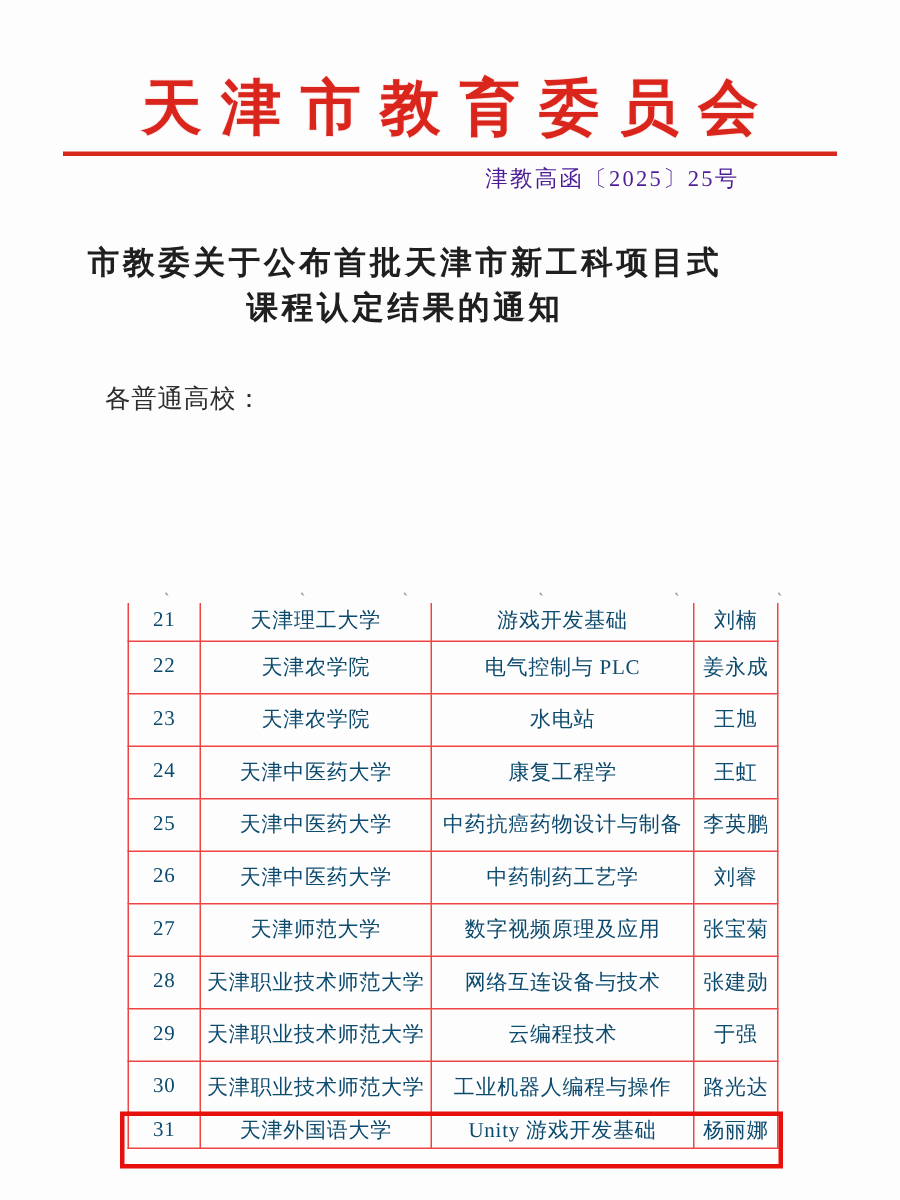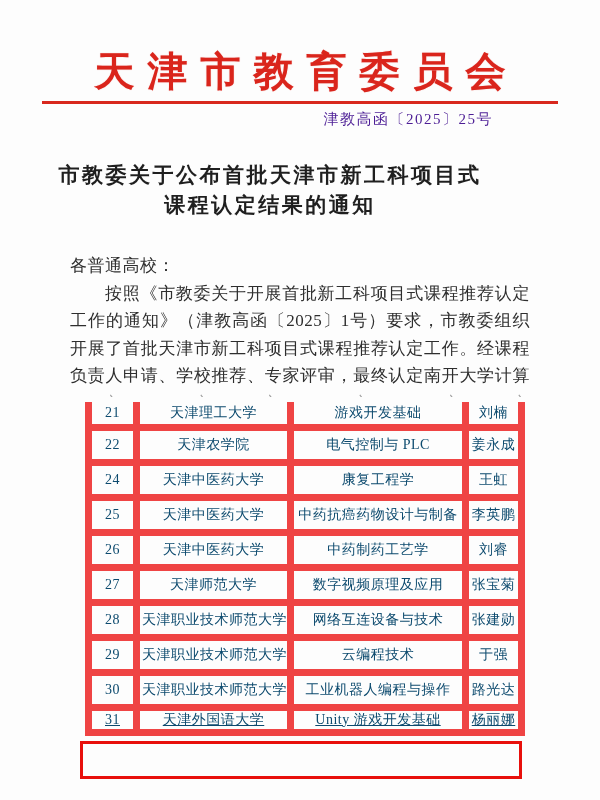--- a/index.html
+++ b/index.html
@@ -49,28 +49,28 @@
     white-space:nowrap;
   }
   .table-wrap{
     position:absolute;top:402px;left:85px;width:433px;
   }
   table.results{
     border-collapse:collapse;table-layout:fixed;width:433px;
     font-size:14px;color:#0c4a6e;
   }
   table.results td{
-    border:7px solid #ef4444;text-align:center;vertical-align:middle;
+    border:1px solid #ef4444;text-align:center;vertical-align:middle;
     padding:0 2px;overflow:hidden;white-space:nowrap;
     letter-spacing:.5px;
   }
   table.results tr{height:35px;}
   table.results tr.first-row{height:25px;}
   table.results tr.first-row td{border-top:none;}
-  table.results tr.last-row{height:23px;text-decoration:underline;}
+  table.results tr.last-row{height:23px;}
   .col-no{width:48px;}
   .col-school{width:154px;}
   .col-course{width:175px;}
   .col-leader{width:56px;}
   .highlight-box{
     position:absolute;top:741px;left:80px;width:442px;height:38px;
     border:3px solid #e8100c;box-sizing:border-box;
     pointer-events:none;
   }
 </style>
@@ -85,26 +85,20 @@
 
   <div class="doc-number">津教高函〔2025〕25号</div>
 
   <div class="doc-title">
     <div>市教委关于公布首批天津市新工科项目式</div>
     <div>课程认定结果的通知</div>
   </div>
 
   <div class="body-block">
     <div class="salutation">各普通高校：</div>
-    <div id="body-lines">
-        <div class="body-line indent">按照《市教委关于开展首批新工科项目式课程推荐认定</div>
-        <div class="body-line">工作的通知》（津教高函〔2025〕1号）要求，市教委组织</div>
-        <div class="body-line">开展了首批天津市新工科项目式课程推荐认定工作。经课程</div>
-        <div class="body-line">负责人申请、学校推荐、专家评审，最终认定南开大学计算</div>
-      </div>
   </div>
 
   <div class="artifact-line">一 丶 一一 丶 一 丶一 一 丶 一 一丶 一 丶 一一 丶 一</div>
 
   <div class="table-wrap">
     <table class="results">
       <colgroup>
         <col class="col-no">
           <col class="col-school">
           <col class="col-course">
@@ -115,20 +109,26 @@
             <td>21</td>
             <td>天津理工大学</td>
             <td>游戏开发基础</td>
             <td>刘楠</td>
           </tr>
           <tr>
             <td>22</td>
             <td>天津农学院</td>
             <td>电气控制与 PLC</td>
             <td>姜永成</td>
+          </tr>
+          <tr>
+            <td>23</td>
+            <td>天津农学院</td>
+            <td>水电站</td>
+            <td>王旭</td>
           </tr>
           <tr>
             <td>24</td>
             <td>天津中医药大学</td>
             <td>康复工程学</td>
             <td>王虹</td>
           </tr>
           <tr>
             <td>25</td>
             <td>天津中医药大学</td>

